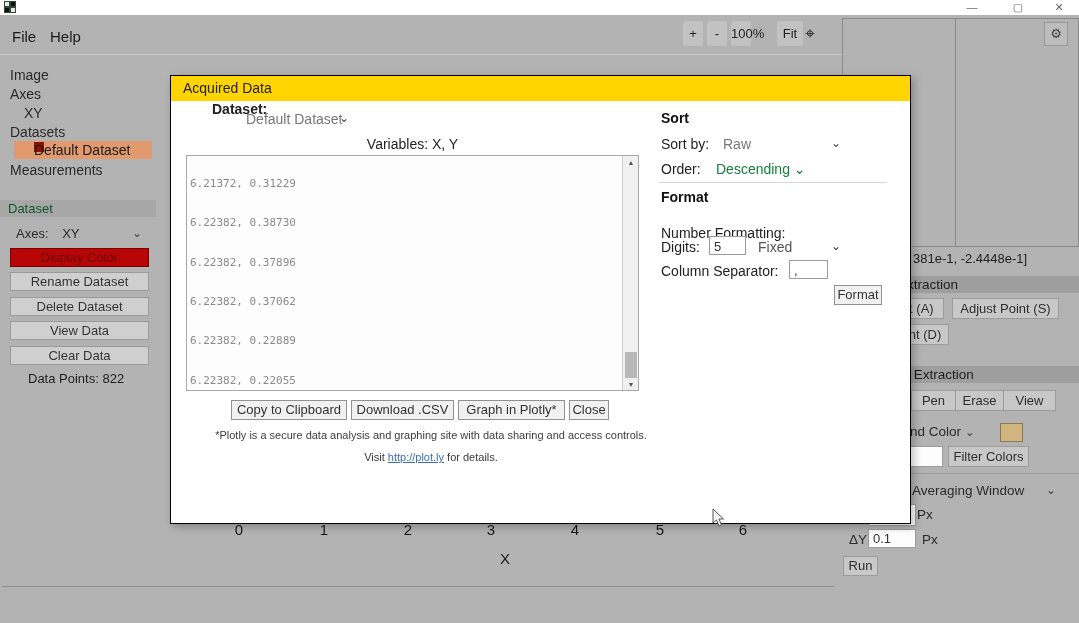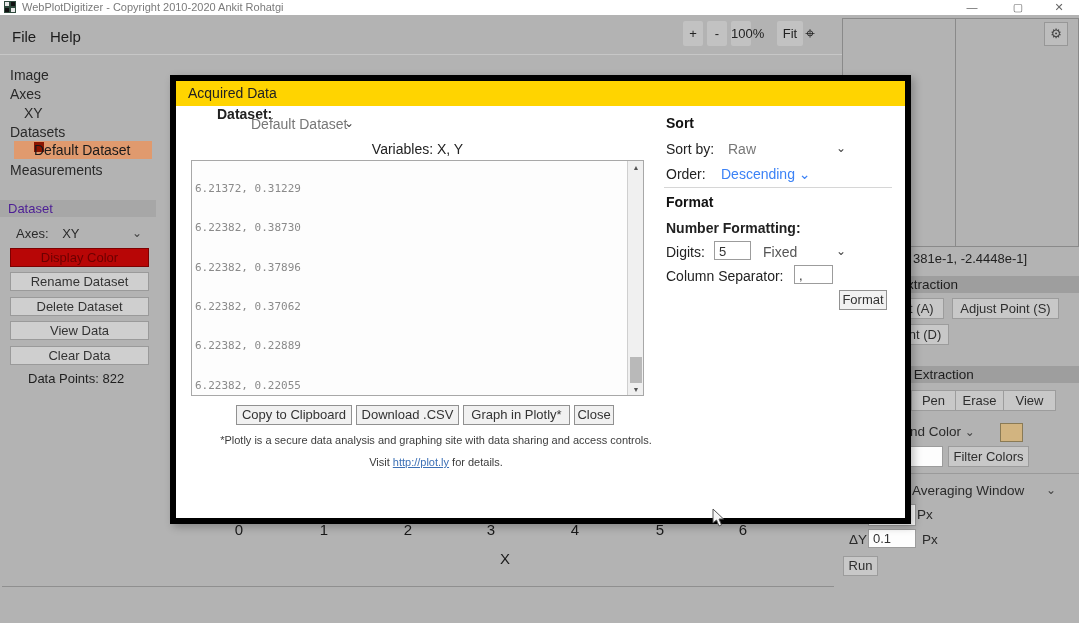--- a/index.html
+++ b/index.html
@@ -19,21 +19,21 @@
   .zoombtn { top:21px; height:25px; background:#c2c2c2; border:none; border-radius:2px; font-size:13px; color:#222; text-align:center; line-height:25px; }
   .target-icon { left:799px; top:21px; width:22px; height:25px; font-size:17px; line-height:25px; text-align:center; color:#222; }
 
   
   .tree-item { font-size:14px; color:#2a2a2a; white-space:nowrap; }
   .ds-highlight { left:14px; top:141px; width:138px; height:18px; background:#e09a6e; }
   .ds-square { left:5px; top:4px; width:10px; height:10px; background:#8b1500; position:absolute; }
   .ds-highlight span { position:absolute; left:20px; top:1px; font-size:14px; color:#1a1a1a; white-space:nowrap; }
 
   
-  .panel-header { left:0; top:200px; width:156px; height:17px; background:#a7a7a7; font-size:13px; color:#4c1d95; padding-left:8px; line-height:17px; }
+  .panel-header { left:0; top:200px; width:156px; height:17px; background:#a7a7a7; font-size:13px; color:#14532d; padding-left:8px; line-height:17px; }
   .axes-row { left:16px; top:226px; font-size:13px; color:#2a2a2a; }
   .chev { color:#444; font-size:12px; }
   .side-btn { left:10px; width:139px; height:19px; background:#cfcfcf; border:1px solid #9a9a9a; font-size:13px; color:#333; text-align:center; line-height:17px; }
   .side-btn.red { background:#b80606; border-color:#7d0000; color:#6d0000; }
   .datapoints { left:28px; top:371px; font-size:13px; color:#1e1e1e; }
 
   
   .xtick { top:521px; font-size:15px; color:#1a1a1a; transform:translateX(-50%); }
   .xlabel { left:500px; top:550px; font-size:15px; color:#1a1a1a; }
   .canvas-line { left:2px; top:586px; width:832px; height:1px; background:#8f8f8f; }
@@ -46,54 +46,53 @@
   .rp-header { top:0; height:17px; background:#9e9e9e; font-size:13.5px; color:#1d1d1d; line-height:17px; padding-left:7px; }
   .rp-btn { background:#c8c8c8; border:1px solid #9c9c9c; font-size:13px; color:#2e2e2e; text-align:center; line-height:19px; height:21px; white-space:nowrap; }
   .rp-text { font-size:13.5px; color:#2a2a2a; white-space:nowrap; }
   .rp-input { background:#fdfdfd; border:1px solid #9c9c9c; font-size:13px; color:#333; padding:2px 4px; }
   .swatch { left:1000px; top:423px; width:23px; height:19px; background:#d2b480; border:1px solid #8a7a55; }
   .rp-divider { left:843px; top:473px; width:236px; height:1px; background:#9a9a9a; }
   .maskgroup { left:866px; top:390px; display:flex; }
   .maskgroup .rp-btn { margin-left:-1px; }
 
   
-  .dialog { left:170px; top:75px; width:741px; height:449px; background:#ffffff; border:6px solid #000000; box-shadow:3px 3px 8px rgba(0,0,0,.25); z-index:10; }
+  .dialog { left:170px; top:75px; width:741px; height:449px; background:#ffffff; border:1px solid #000000; box-shadow:3px 3px 8px rgba(0,0,0,.25); z-index:10; }
   .dlg-titlebar { left:0; top:0; width:100%; height:25px; background:#ffd400; position:absolute; }
   .dlg-title { position:absolute; left:12px; top:4px; font-size:14px; color:#222; }
   .d-abs { position:absolute; }
   .lbl { font-size:14px; color:#222; white-space:nowrap; }
   .val { font-size:14px; color:#777; white-space:nowrap; }
   .heading { font-size:14px; font-weight:bold; color:#111; }
   .textarea { left:15px; top:79px; width:453px; height:236px; border:1px solid #a8a8a8; background:#fdfdfd; overflow:hidden; }
   .data-lines { position:absolute; left:3px; top:-5px; right:17px; font-family:"DejaVu Sans Mono", monospace; font-size:11px; line-height:13.1px; color:#8a8a8a; white-space:pre; }
   .sb { position:absolute; right:0; top:0; width:16px; height:100%; background:#f0f0f0; border-left:1px solid #cfcfcf; }
   .sb-arrow { position:absolute; left:0; width:16px; font-size:7px; color:#555; text-align:center; }
   .sb-thumb { position:absolute; left:2px; top:196px; width:12px; height:26px; background:#b9b9b9; }
   .dlg-btn { background:#f1f1f1; border:1px solid #919191; font-size:13px; color:#333; text-align:center; line-height:18px; height:20px; white-space:nowrap; }
   .footnote { left:0; top:353px; width:520px; text-align:center; font-size:11px; color:#3c3c3c; }
   .footnote2 { left:0; top:375px; width:520px; text-align:center; font-size:11px; color:#3c3c3c; }
   .link { color:#3b6fb5; text-decoration:underline; }
   .sort-divider { left:488px; top:106px; width:228px; height:1px; background:#d6d6d6; }
-  .muted { color:#3b82f6; }
+  .muted { color:#15803d; }
 
   
   .cursor { left:712px; top:508px; z-index:50; }
 </style>
 </head>
 <body>
 
 <div class="abs titlebar">
   <svg class="abs app-logo" viewBox="0 0 12 12">
     <rect x="0" y="0" width="12" height="12" fill="#2f4a3d"></rect>
     <rect x="1" y="1" width="4" height="4" fill="#e8e8e8"></rect>
     <rect x="7" y="1" width="4" height="4" fill="#111"></rect>
     <rect x="1" y="7" width="4" height="4" fill="#111"></rect>
     <rect x="7" y="7" width="4" height="4" fill="#e8e8e8"></rect>
   </svg>
-  <span class="abs title-text">WebPlotDigitizer - Copyright 2010-2020 Ankit Rohatgi</span>
   <span class="abs winbtn" style="left:962px;">—</span>
   <span class="abs winbtn" style="left:1008px;">▢</span>
   <span class="abs winbtn" style="left:1049px;">✕</span>
 </div>
 
 <span class="abs menu-item" style="left:12px;">File</span>
 <span class="abs menu-item" style="left:50px;">Help</span>
 <div class="abs menubar-sep"></div>
 
 <div class="abs zoombtn" style="left:683px; width:20px;">+</div>
@@ -228,21 +227,21 @@
 
   <span class="d-abs heading" style="left:490px; top:34px;">Sort</span>
   <span class="d-abs lbl" style="left:490px; top:60px;">Sort by:</span>
   <span class="d-abs val" style="left:552px; top:60px;">Raw</span>
   <span class="d-abs chev" style="left:660px; top:60px;">⌄</span>
   <span class="d-abs lbl" style="left:490px; top:85px;">Order:</span>
   <span class="d-abs val muted" style="left:545px; top:85px;">Descending ⌄</span>
   <div class="d-abs sort-divider"></div>
 
   <span class="d-abs heading" style="left:490px; top:113px;">Format</span>
-  <span class="d-abs lbl" style="left:490px; top:139px;font-weight:bold;">Number Formatting:</span>
+  <span class="d-abs lbl" style="left:490px; top:149px;">Number Formatting:</span>
   <span class="d-abs lbl" style="left:490px; top:163px;">Digits:</span>
   <div class="d-abs rp-input" style="left:538px; top:160px; width:37px; height:19px; background:#fff;">5</div>
   <span class="d-abs val" style="left:587px; top:163px; color:#555;">Fixed</span>
   <span class="d-abs chev" style="left:660px; top:163px;">⌄</span>
   <span class="d-abs lbl" style="left:490px; top:187px;">Column Separator:</span>
   <div class="d-abs rp-input" style="left:618px; top:184px; width:39px; height:19px; background:#fff;">,</div>
   <div class="d-abs dlg-btn" style="left:663px; top:209px; width:48px;">Format</div>
 </div>
 
 <svg class="abs cursor" width="13" height="19" viewBox="0 0 13 19">

